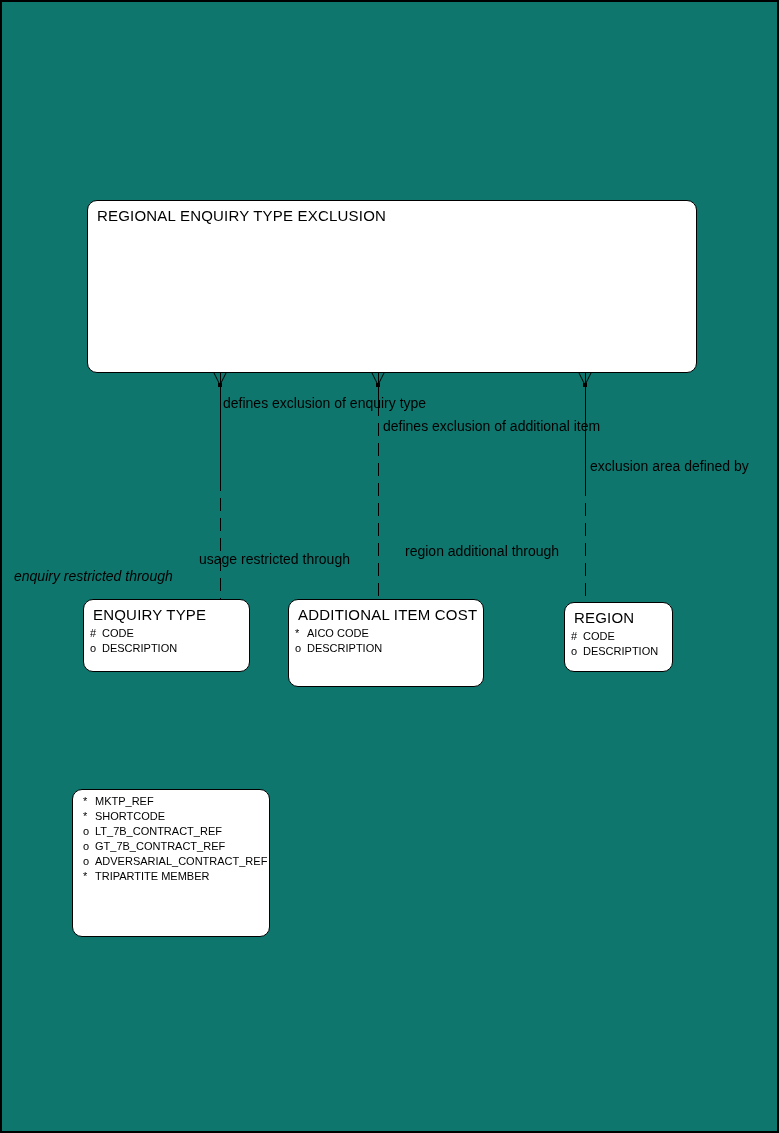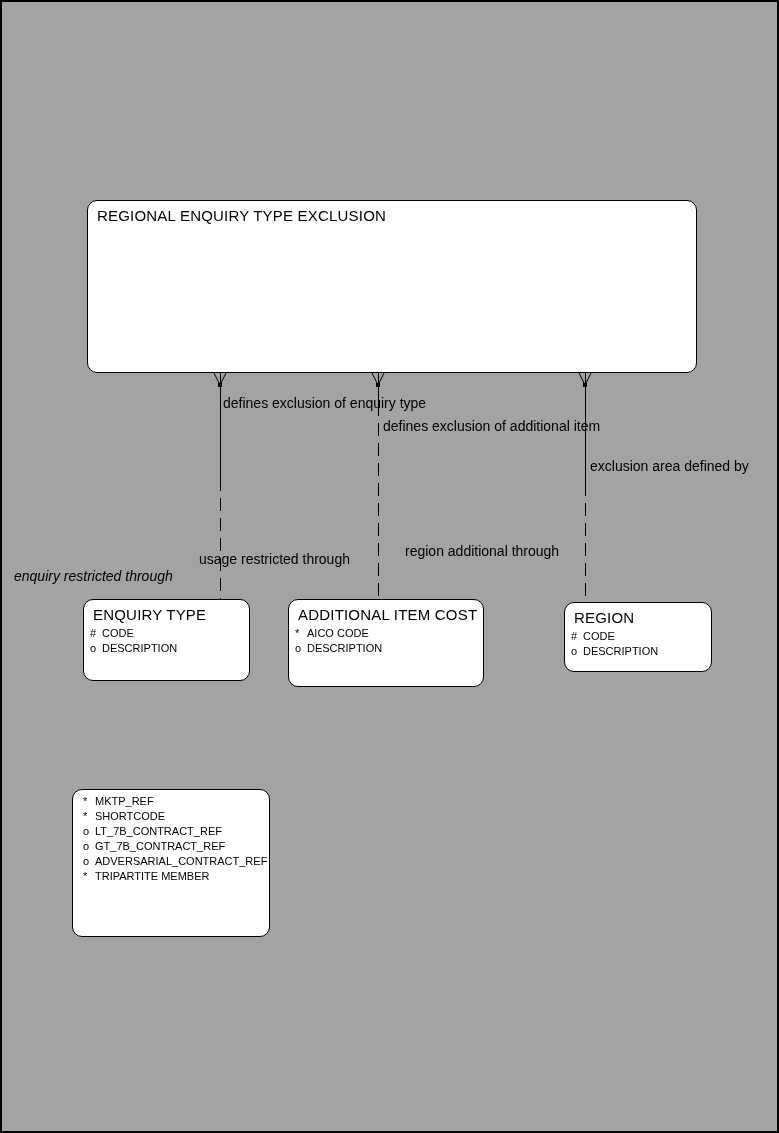--- a/index.html
+++ b/index.html
@@ -1,21 +1,21 @@
 <!DOCTYPE html>
 <html><head>
 <meta charset="utf-8">
 <style>
   html, body { margin: 0; padding: 0; background: #ffffff; }
   .canvas {
     position: relative;
     width: 779px;
     height: 1133px;
     box-sizing: border-box;
-    background: #a3a3a3;
+    background: #0f766e;
     border: 2px solid #000000;
     font-family: "Liberation Sans", sans-serif;
     color: #000000;
     overflow: hidden;
   }
   .wires {
     position: absolute;
     left: 0; top: 0;
     width: 779px; height: 1133px;
   }
@@ -76,21 +76,21 @@
       <line x1="583" y1="481" x2="583" y2="600" stroke="#000" stroke-width="1" stroke-dasharray="13,7"></line>
       <path d="M 577 371 L 583 383 M 589 371 L 583 383" stroke="#000" stroke-width="1" fill="none" shape-rendering="auto"></path>
       <rect x="581" y="381" width="4" height="4" fill="#000"></rect>
     </g>
   </svg>
 
   <div class="entity" style="left:85px; top:198px; width:610px; height:173px;">
     <div class="title">REGIONAL ENQUIRY TYPE EXCLUSION</div>
   </div>
 
-  <div class="entity" style="left:81px; top:597px; width:167px; height:82px;">
+  <div class="entity" style="left:81px; top:597px; width:167px; height:73px;">
     <div class="title">ENQUIRY TYPE</div>
     <div class="attrs">
       <div class="attr">
         <span class="pfx">#</span>
         <span class="nm">CODE</span>
       </div>
       <div class="attr">
         <span class="pfx">o</span>
         <span class="nm">DESCRIPTION</span>
       </div>
@@ -104,21 +104,21 @@
         <span class="pfx">*</span>
         <span class="nm">AICO CODE</span>
       </div>
       <div class="attr">
         <span class="pfx">o</span>
         <span class="nm">DESCRIPTION</span>
       </div>
     </div>
   </div>
 
-  <div class="entity" style="left:562px; top:600px; width:148px; height:70px;">
+  <div class="entity" style="left:562px; top:600px; width:109px; height:70px;">
     <div class="title">REGION</div>
     <div class="attrs">
       <div class="attr">
         <span class="pfx">#</span>
         <span class="nm">CODE</span>
       </div>
       <div class="attr">
         <span class="pfx">o</span>
         <span class="nm">DESCRIPTION</span>
       </div>

